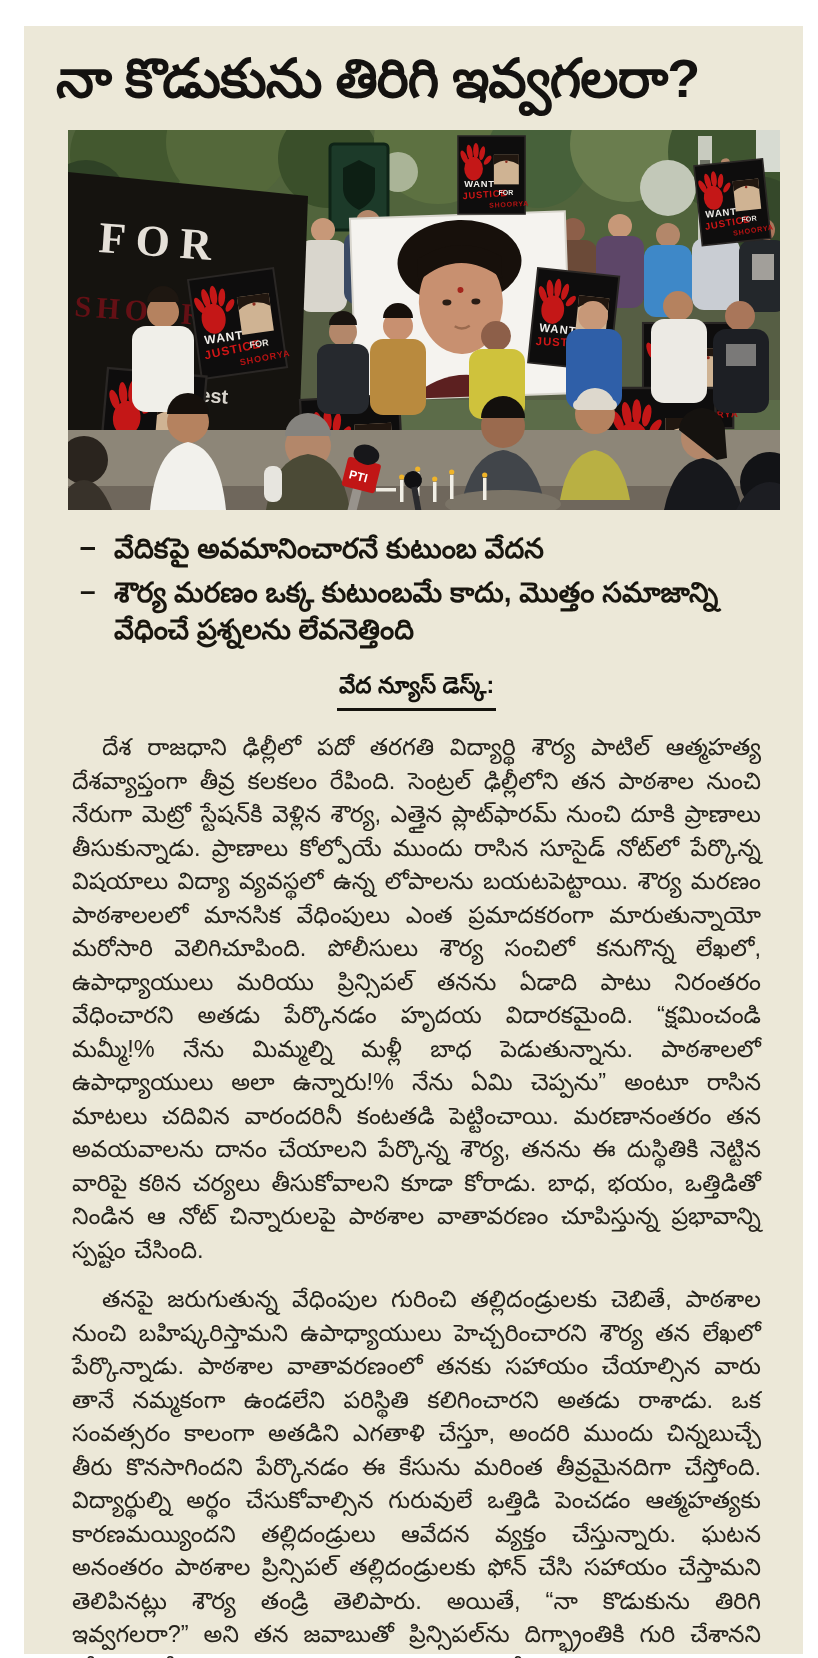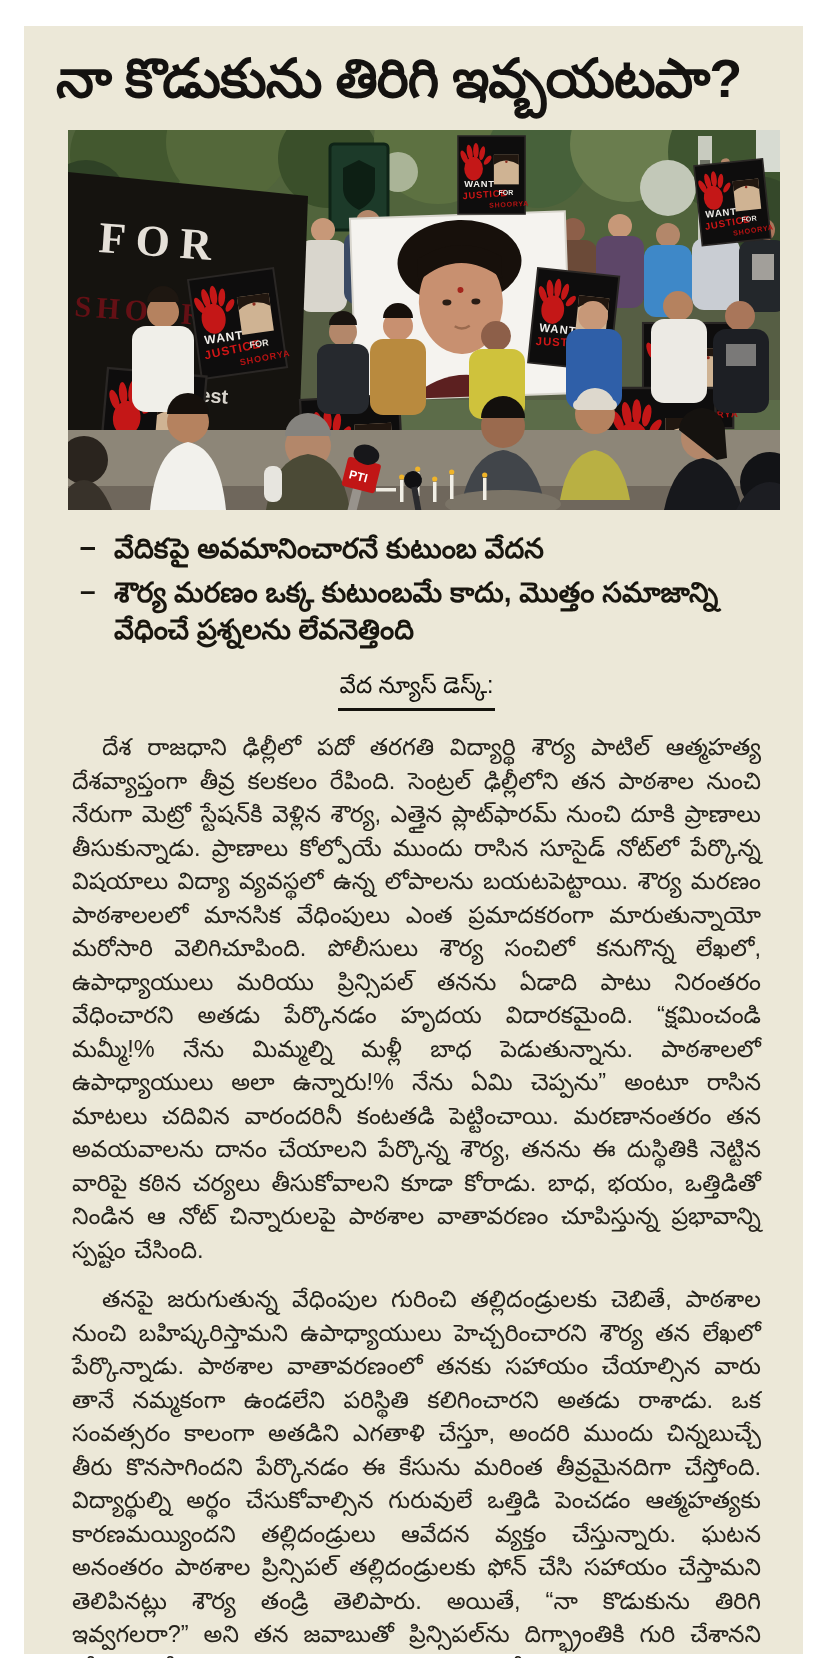--- a/index.html
+++ b/index.html
@@ -26,35 +26,35 @@
   }
   .bullets li{
     position:relative;padding-left:34px;margin-bottom:7px;
     font-size:28px;line-height:37px;font-weight:700;color:#19160f;
   }
   .bullets .dash{
     position:absolute;left:0;top:-2px;font-weight:800;
   }
   .dateline-wrap{text-align:center;margin:24px 0 20px 0;}
   .dateline{
-    display:inline-block;font-size:23px;font-weight:400;color:#15130e;
+    display:inline-block;font-size:23px;font-weight:700;color:#15130e;
     border-bottom:3px solid #15130e;padding:0 2px 4px 2px;
   }
   .article p{
     margin:16px;font-size:23.5px;line-height:33.5px;color:#26231c;
     text-align:justify;text-indent:30px;word-spacing:2px;
   }
 </style>
 </head>
 <body>
 
 <div class="panel">
   <div class="content">
 
-    <h1 class="headline">నా కొడుకును తిరిగి ఇవ్బయటపా?</h1>
+    <h1 class="headline">నా కొడుకును తిరిగి ఇవ్వగలరా?</h1>
 
     <div class="photo">
       <svg width="712" height="380" viewBox="0 0 712 380" xmlns="http://www.w3.org/2000/svg">
         <defs>
           <g id="placard">
             <rect width="86" height="100" fill="#0e0d0d" stroke="#2a2725" stroke-width="2"></rect>
             <ellipse cx="20" cy="42" rx="12" ry="15" fill="#c41717"></ellipse>
             <ellipse cx="8" cy="27" rx="3.6" ry="9" fill="#c41717" transform="rotate(-24 8 27)"></ellipse>
             <ellipse cx="15" cy="21" rx="3.6" ry="10" fill="#c41717" transform="rotate(-10 15 21)"></ellipse>
             <ellipse cx="23" cy="19" rx="3.6" ry="10" fill="#c41717"></ellipse>

